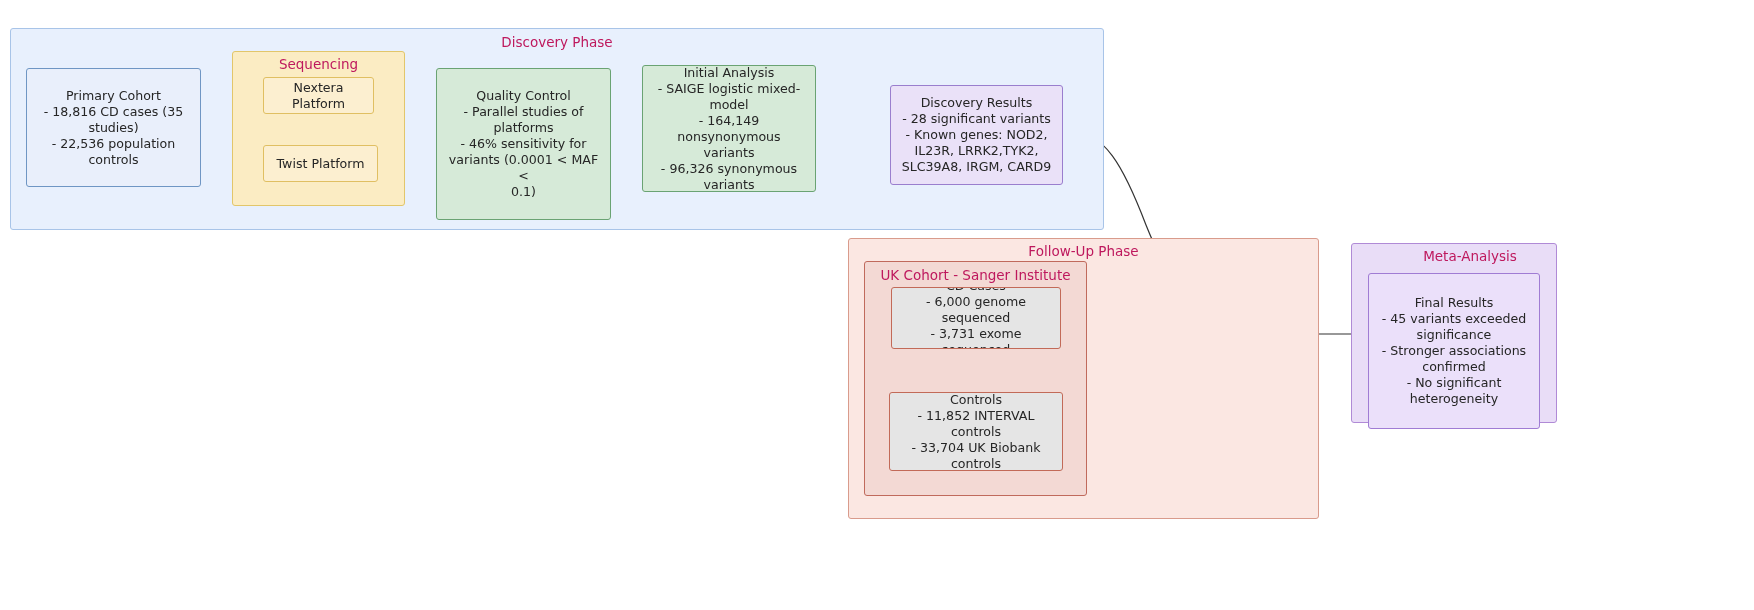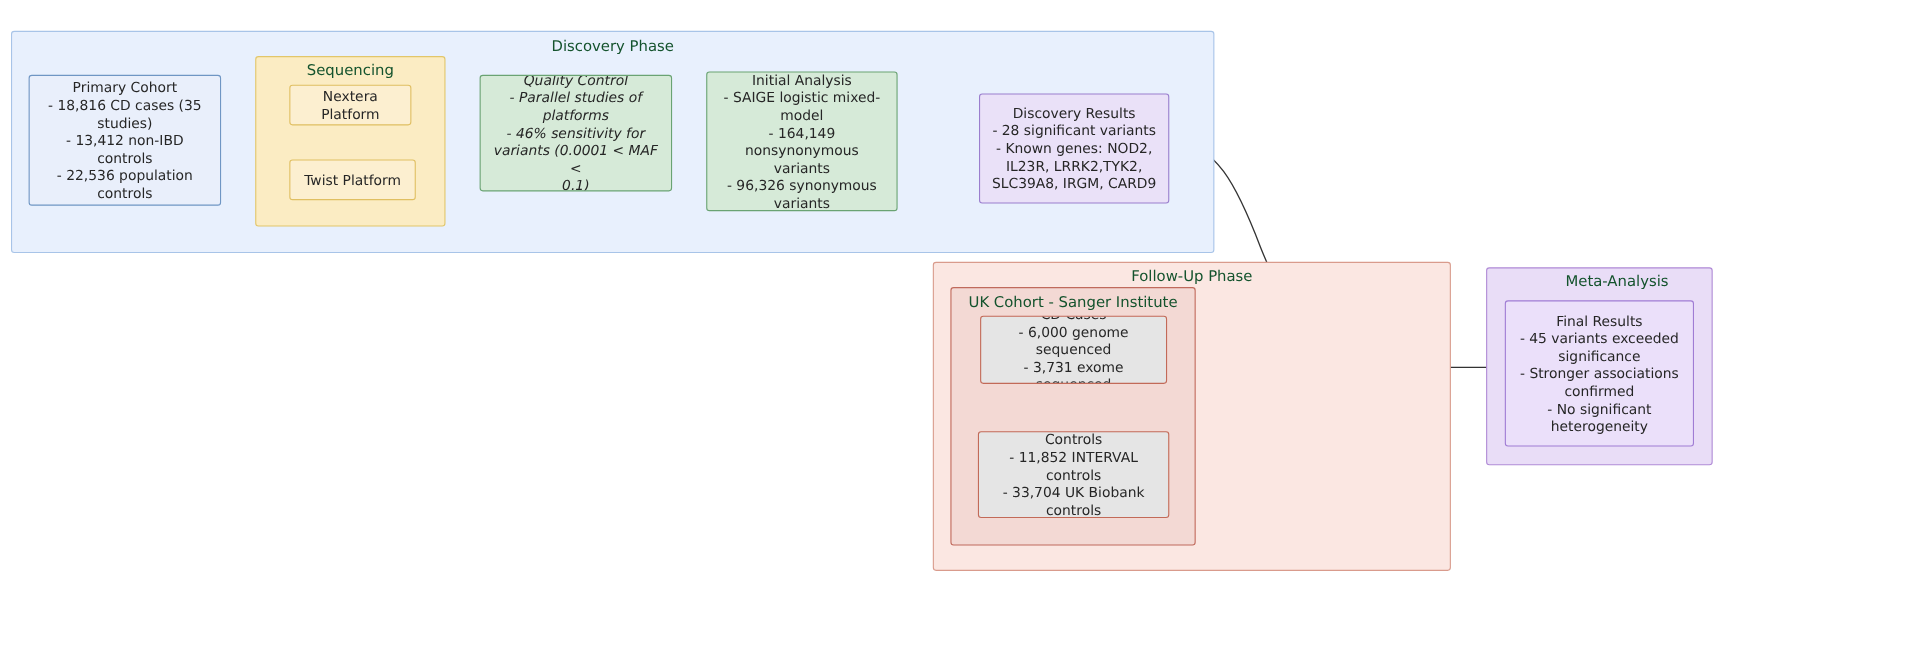--- a/index.html
+++ b/index.html
@@ -21,21 +21,21 @@
     box-sizing:border-box;
     border-width:1px;
     border-style:solid;
     border-radius:3px;
   }
   .sg-title{
     position:absolute;
     left:0;right:0;
     text-align:center;
     font-size:13.5px;
-    color:#14532d;
+    color:#be185d;
     white-space:nowrap;
   }
 
   .sg-discovery{
     left:10px; top:28px; width:1094px; height:202px;
     background:#e8f0fd;
     border-color:#a8c4e8;
   }
   .sg-discovery > .sg-title{ top:5px; }
 
@@ -96,27 +96,27 @@
   .n-yellow{ background:#fcefd0; border-color:#e0bf62; }
   .n-green{  background:#d6ead8; border-color:#6aa373; }
   .n-purple{ background:#eae1f8; border-color:#9a7ece; }
   .n-pink{   background:#e5e5e5; border-color:#c26a58; }
   .n-rose{   background:#f9e3de; border-color:#d9836a; }
   .n-violet{ background:#ebe0fa; border-color:#a07cd4; }
 
   #node-primary-cohort{ left:26px;  top:68px;  width:175px; height:119px; }
   #node-nextera{        left:263px; top:77px;  width:111px; height:37px;text-align:center;  }
   #node-twist{          left:263px; top:145px; width:115px; height:37px;  }
-  #node-quality{        left:436px; top:68px;  width:175px; height:106px;font-style:italic; }
+  #node-quality{        left:436px; top:68px;  width:175px; height:152px; }
   #node-initial{        left:642px; top:65px;  width:174px; height:127px; }
   #node-discovery-res{  left:890px; top:85px;  width:173px; height:100px;  }
   #node-cd-cases{       left:891px; top:287px; width:170px; height:62px;  }
   #node-controls{       left:889px; top:392px; width:174px; height:79px;  }
   #node-followup{       left:1137px;top:310px; width:165px; height:47px;  }
-  #node-final{          left:1368px;top:273px; width:172px; height:133px; }
+  #node-final{          left:1368px;top:273px; width:172px; height:156px; }
 
   
   #edges{position:absolute;left:0;top:0;width:1754px;height:610px;}
 </style>
 </head>
 <body>
 
 <div id="stage">
 
   <svg id="edges" viewBox="0 0 1754 610" xmlns="http://www.w3.org/2000/svg">
@@ -154,21 +154,20 @@
 
   <div class="subgraph sg-meta">
     <div class="sg-title">Meta-Analysis</div>
   </div>
 
   <div class="node n-blue" id="node-primary-cohort">
     <span class="lines">
       <span class="ln">Primary Cohort</span>
       <span class="ln">- 18,816 CD cases (35</span>
       <span class="ln">studies)</span>
-      <span class="ln">- 13,412 non-IBD controls</span>
       <span class="ln">- 22,536 population</span>
       <span class="ln">controls</span>
     </span>
   </div>
 
   <div class="node n-yellow" id="node-nextera">
     <span class="lines">
       <span class="ln">Nextera Platform</span>
     </span>
   </div>

